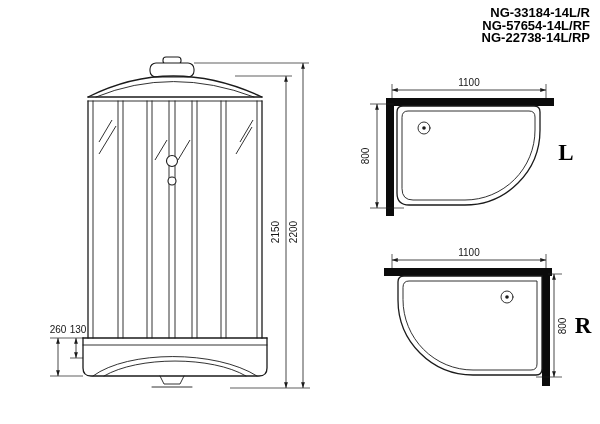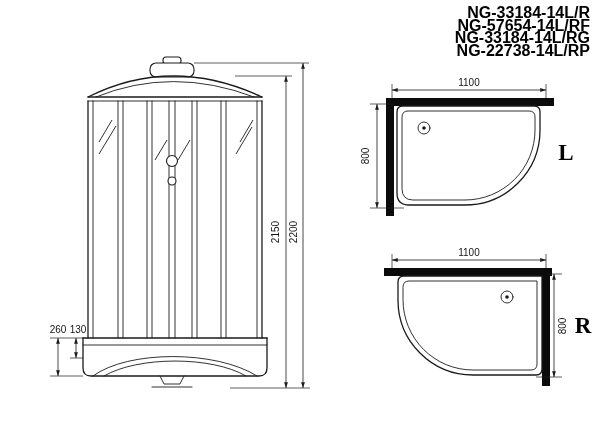--- a/index.html
+++ b/index.html
@@ -1,40 +1,39 @@
 <!DOCTYPE html>
 <html><head>
 <meta charset="utf-8">
 <style>
   html,body { margin:0; padding:0; background:#fff; }
   .page { position:relative; width:600px; height:424px; background:#fff;
           font-family:"Liberation Sans", sans-serif; overflow:hidden; }
   .models { position:absolute; top:7px; right:10px; text-align:right;
-            font-weight:bold; font-size:16px; line-height:12.5px; color:#000; }
+            font-weight:bold; font-size:13px; line-height:12.5px; color:#000; }
   svg { position:absolute; left:0; top:0; }
   svg text { font-family:"Liberation Sans", sans-serif; }
   .dtx { font-size:10px; fill:#151515; }
   .big { font-family:"Liberation Serif", serif; font-size:23px; font-weight:bold; fill:#000; }
   .ln  { fill:none; stroke:#1b1b1b; stroke-width:1.3; stroke-linecap:round; }
   .thin{ stroke-width:0.9; }
   .ext { stroke:#1b1b1b; fill:none; stroke-width:0.7; }
   .dim { stroke:#1b1b1b; fill:none; stroke-width:0.8;
          marker-start:url(#arr); marker-end:url(#arr); }
   .wall{ fill:#0b0b0b; stroke:none; }
   .wfill{ fill:#fff; stroke:#1b1b1b; stroke-width:1.1; }
 </style>
 </head>
 <body>
 
 <div class="page">
 
   <div class="models">
     <div>NG-33184-14L/R</div>
     <div>NG-57654-14L/RF</div>
-    <div>NG-33184-14L/RG</div>
     <div>NG-22738-14L/RP</div>
   </div>
 
   <svg width="600" height="424" viewBox="0 0 600 424">
     <defs>
       <marker id="arr" viewBox="0 0 10 10" refX="9.5" refY="5" markerWidth="8" markerHeight="8" orient="auto-start-reverse">
         <path d="M0.5,2 L9.5,5 L0.5,8 Z" fill="#1b1b1b"></path>
       </marker>
     </defs>
 

